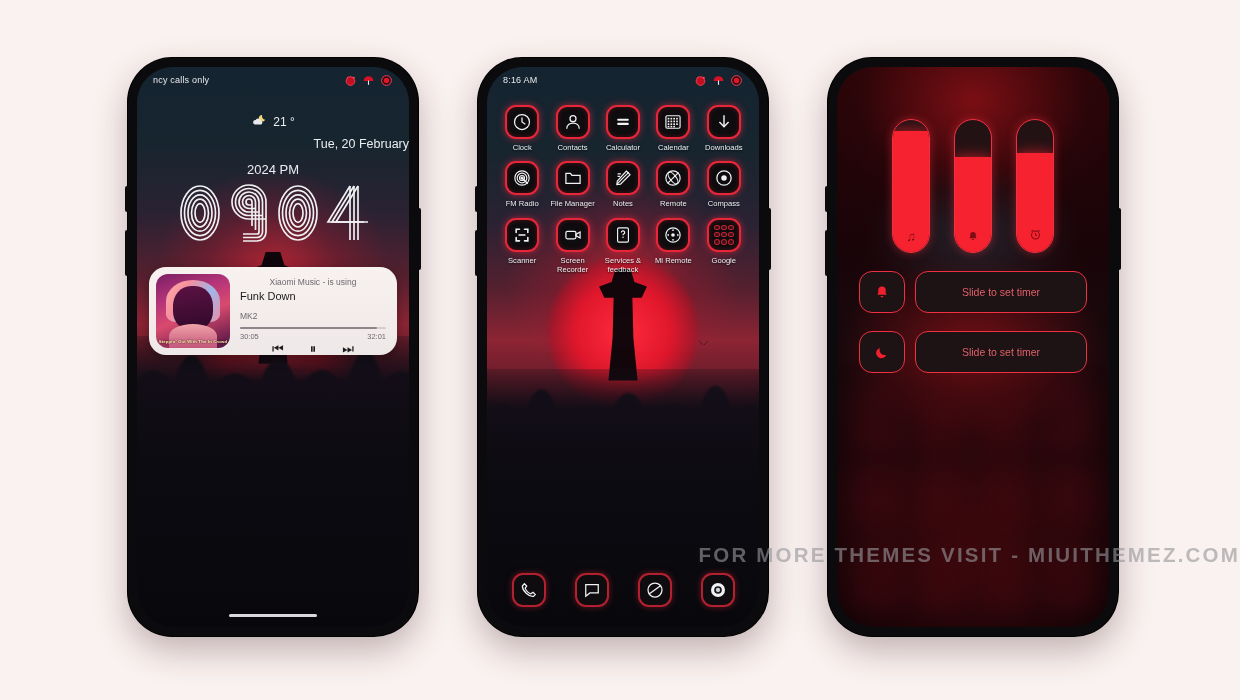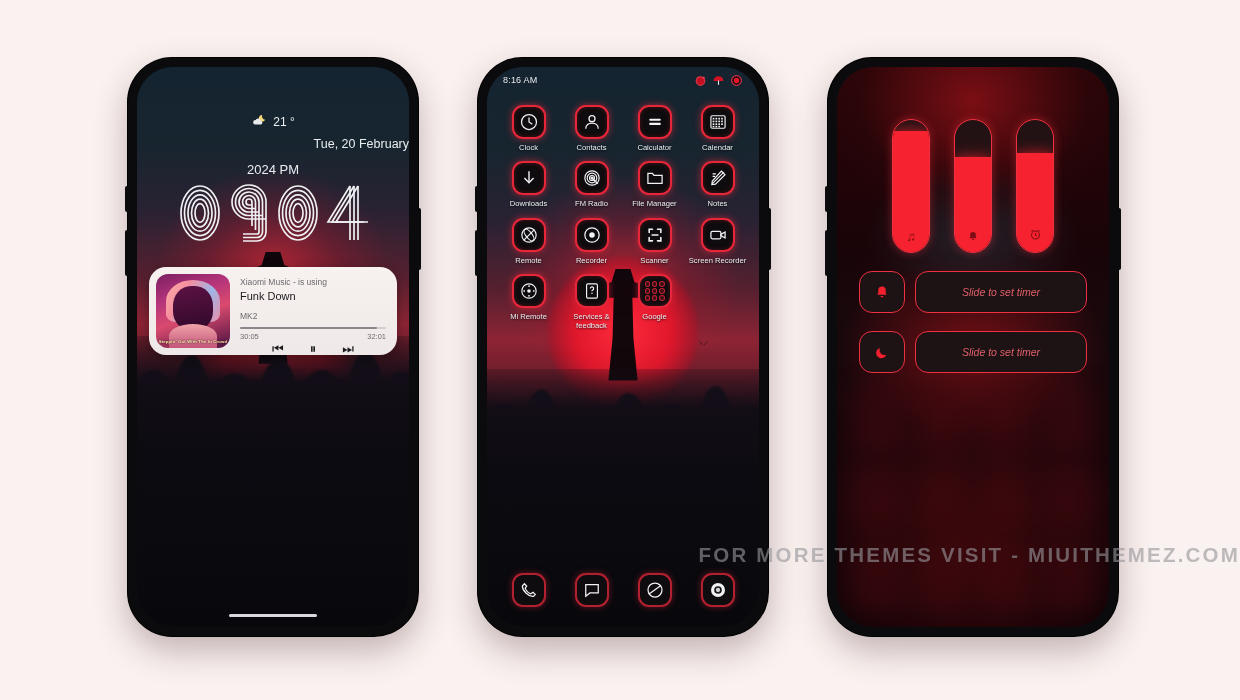--- a/index.html
+++ b/index.html
@@ -141,35 +141,35 @@
     position:absolute; left:50%; bottom:0; margin-left:-24px;
     width:48px; height:24px; border-radius:50% 50% 0 0;
     background:linear-gradient(180deg,#f0a3a8,#c4567c);
   }
   .albumart .cap {
     position:absolute; left:0; right:0; bottom:4px; text-align:center;
     font-size:4.2px; color:#ffe9a8; letter-spacing:.2px; font-weight:bold;
     text-shadow:0 0 2px #000;
   }
   .music-info { flex:1; padding:3px 4px 0 10px; min-width:0; }
-  .m-app { font-size:8.5px; color:#6d6a70; }
+  .m-app { font-size:8.5px; color:#6d6a70;text-align:center; }
   .m-title { font-size:11px; color:#1b1a1d; margin-top:3px; font-weight:500; }
   .m-artist { font-size:8.5px; color:#6d6a70; margin-top:9px; }
   .m-bar { margin-top:6px; height:2px; background:#d3cdce; border-radius:2px; position:relative; }
   .m-bar i { position:absolute; left:0; top:0; bottom:0; width:94%; background:#8d8589; border-radius:2px; }
   .m-times { display:flex; justify-content:space-between; font-size:7.5px; color:#6d6a70; margin-top:3px; }
   .m-ctrl { display:flex; justify-content:center; gap:26px; margin-top:1px; }
   .m-ctrl span { color:#1b1a1d; font-size:13px; line-height:1; }
   .homebar { position:absolute; bottom:10px; left:50%; margin-left:-44px;
     width:88px; height:3.5px; border-radius:3px; background:#d9d9dd; z-index:15; }
 
   
   .grid {
     position:absolute; top:38px; left:10px; right:10px;
-    display:grid; grid-template-columns:repeat(4,1fr); row-gap:9px; z-index:10;
+    display:grid; grid-template-columns:repeat(5,1fr); row-gap:9px; z-index:10;
   }
   .app { display:flex; flex-direction:column; align-items:center; gap:4px; }
   .app-ico {
     width:34px; height:34px; border-radius:11px;
     background:#0e0c0e;
     border:2px solid #e8263a;
     box-shadow:0 0 7px rgba(232,38,58,.65), inset 0 0 5px rgba(232,38,58,.25);
     display:flex; align-items:center; justify-content:center;
   }
   .app-ico svg { width:20px; height:20px; display:block; }
@@ -207,21 +207,21 @@
     width:38px; height:134px; border-radius:19px;
     border:1.5px solid #ef3040; background:#231214;
     position:relative; overflow:hidden;
     box-shadow:0 0 10px rgba(239,48,64,.45);
   }
   .slider .fill { position:absolute; left:0; right:0; bottom:0;
     background:#f7222f; box-shadow:0 0 14px rgba(247,34,47,.75); }
   .slider .sico { position:absolute; left:0; right:0; bottom:9px;
     text-align:center; font-size:13px; color:#7d0d14; line-height:1; z-index:2; }
 
-  .timerrow { display:flex; align-items:center; gap:10px; margin-top:18px;font-style:italic; }
+  .timerrow { display:flex; align-items:center; gap:10px; margin-top:18px; }
   .tbtn {
     width:46px; height:42px; border-radius:13px;
     border:1px solid #ef3040; background:#1d1214;
     display:flex; align-items:center; justify-content:center;
     color:#f0202e; font-size:16px; line-height:1;
   }
   .tslide {
     flex:1; height:42px; border-radius:13px;
     border:1px solid #ef3040; background:#1d1214;
     display:flex; align-items:center; justify-content:center;
@@ -257,20 +257,44 @@
         <div class="ground"></div>
         <div class="birds">
           <span class="bird" style="left:58%; top:54%;"></span>
           <span class="bird" style="left:70%; top:58%;"></span>
           <span class="bird" style="left:34%; top:61%;"></span>
           <span class="bird" style="left:46%; top:66%;"></span>
           <span class="bird" style="left:80%; top:47%;"></span>
         </div>
       </div>
 
+      <div class="statusbar">
+        <span class="sb-left">ncy calls only</span>
+        <span class="sb-right">
+          <span>
+            <svg class="sb-ico" viewBox="0 0 24 24">
+                <circle cx="12" cy="13" r="8" fill="#c21022" stroke="#ff4356" stroke-width="1.6"></circle>
+                <path d="M5 8 L8 5" stroke="#ff4356" stroke-width="1.6" fill="none"></path>
+                <circle cx="18" cy="7" r="2" fill="#ff4356"></circle>
+              </svg>
+          </span>
+          <span>
+            <svg class="sb-ico" viewBox="0 0 24 24">
+                <path d="M12 4 a9 9 0 0 1 9 9 H3 a9 9 0 0 1 9-9z" fill="#d41226"></path>
+                <rect x="11" y="12" width="2" height="8" fill="#e8e8ec"></rect>
+              </svg>
+          </span>
+          <span>
+            <svg class="sb-ico" viewBox="0 0 24 24">
+                <circle cx="12" cy="12" r="9" fill="#2a0a10" stroke="#ff4356" stroke-width="1.8"></circle>
+                <circle cx="12" cy="12" r="5" fill="#e21428"></circle>
+              </svg>
+          </span>
+        </span>
+      </div>
 
       <div class="lock-weather">
         <span>
           <svg width="16" height="14" viewBox="0 0 24 22">
             <path d="M17 3 a5.2 5.2 0 1 0 4.6 7.6 A5.6 5.6 0 0 1 17 3z" fill="#f6d879"></path>
             <path d="M6 18 a3.4 3.4 0 0 1 .4-6.8 A4.6 4.6 0 0 1 15 12.3 a3 3 0 0 1 .3 5.7z" fill="#e7e9ec"></path>
           </svg>
         </span>
         <span>21 °</span>
       </div>
@@ -517,21 +541,21 @@
           <div class="app-lbl">Remote</div>
         </div>
 
         <div class="app">
           <div class="app-ico">
             <svg viewBox="0 0 24 24" fill="none" stroke="#f2f2f4" stroke-width="1.5">
                 <circle cx="12" cy="12" r="8.6"></circle>
                 <circle cx="12" cy="12" r="3.3" fill="#f2f2f4" stroke="none"></circle>
               </svg>
           </div>
-          <div class="app-lbl">Recorder</div>
+          <div class="app-lbl">Compass</div>
         </div>
 
         <div class="app">
           <div class="app-ico">
             <svg viewBox="0 0 24 24" fill="none" stroke="#f2f2f4" stroke-width="1.9" stroke-linecap="round">
               <path d="M5 9V5h4"></path>
                 <path d="M15 5h4v4"></path>
                 <path d="M19 15v4h-4"></path>
                 <path d="M9 19H5v-4"></path>
                 <path d="M8.5 12h7"></path>
@@ -543,44 +567,44 @@
         <div class="app">
           <div class="app-ico">
             <svg viewBox="0 0 24 24" fill="none" stroke="#f2f2f4" stroke-width="1.5">
                 <rect x="3.5" y="7.5" width="12" height="9" rx="1.8"></rect>
                 <path d="M15.5 11.2 20.5 8.4v7.2l-5-2.8z"></path>
               </svg>
           </div>
           <div class="app-lbl">Screen Recorder</div>
         </div>
 
+
+        <div class="app">
+          <div class="app-ico">
+            <svg viewBox="0 0 24 24" fill="none" stroke="#f2f2f4" stroke-width="1.4">
+                <rect x="5.5" y="3.5" width="13" height="17" rx="1.6"></rect>
+                <path d="M10 9a2 2 0 1 1 2.6 1.9c-.6.25-.6.8-.6 1.3"></path>
+                <circle cx="12" cy="14.6" r=".9" fill="#f2f2f4" stroke="none"></circle>
+              </svg>
+          </div>
+          <div class="app-lbl">Services &amp; feedback</div>
+        </div>
 
         <div class="app">
           <div class="app-ico">
             <svg viewBox="0 0 24 24" fill="none" stroke="#f2f2f4" stroke-width="1.4">
                 <circle cx="12" cy="12" r="8.6"></circle>
                 <circle cx="12" cy="12" r="2.2" fill="#f2f2f4" stroke="none"></circle>
                 <path d="M12 4.6 10.5 7h3z" fill="#f2f2f4" stroke="none"></path>
                 <path d="M12 19.4 10.5 17h3z" fill="#f2f2f4" stroke="none"></path>
                 <path d="M4.6 12 7 10.5v3z" fill="#f2f2f4" stroke="none"></path>
                 <path d="M19.4 12 17 10.5v3z" fill="#f2f2f4" stroke="none"></path>
               </svg>
           </div>
           <div class="app-lbl">Mi Remote</div>
-        </div>
-
-        <div class="app">
-          <div class="app-ico">
-            <svg viewBox="0 0 24 24" fill="none" stroke="#f2f2f4" stroke-width="1.4">
-                <rect x="5.5" y="3.5" width="13" height="17" rx="1.6"></rect>
-                <path d="M10 9a2 2 0 1 1 2.6 1.9c-.6.25-.6.8-.6 1.3"></path>
-                <circle cx="12" cy="14.6" r=".9" fill="#f2f2f4" stroke="none"></circle>
-              </svg>
-          </div>
-          <div class="app-lbl">Services &amp; feedback</div>
         </div>
 
         <div class="app">
           <div class="app-ico">
             <div class="gfolder">
                 <i></i>
                 <i></i>
                 <i></i>
                 <i></i>
                 <i></i>

